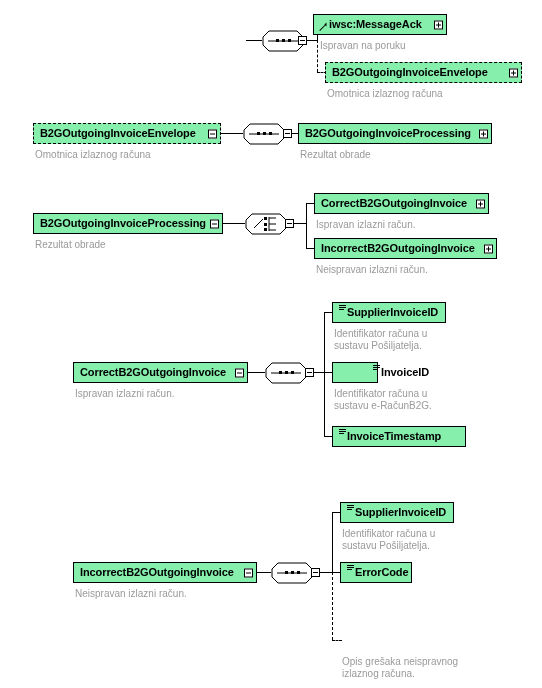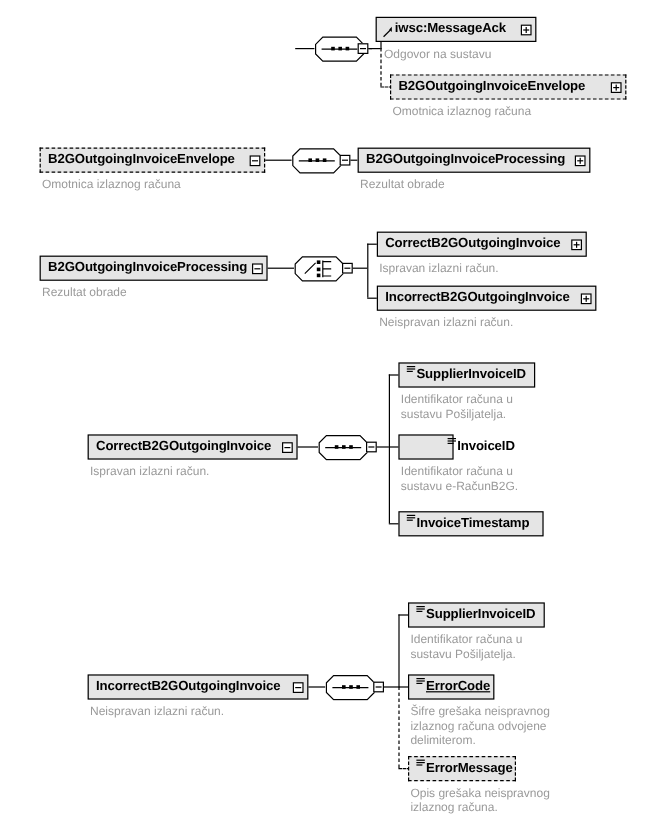--- a/index.html
+++ b/index.html
@@ -20,21 +20,21 @@
     position: absolute;
     left: 0; top: 0;
     width: 542px;
     height: 688px;
   }
 
   
   .node {
     position: absolute;
     box-sizing: border-box;
-    background: #e5e5e5;
+    background: #86efac;
     border: 1px solid #000000;
     height: 21px;
     display: flex;
     align-items: center;
     padding: 0 4px 0 6px;
     white-space: nowrap;
   }
   .node::after {
     content: "";
     position: absolute;
@@ -226,21 +226,21 @@
     <span class="ref-icon">
       <span class="shaft"></span>
         <span class="head"></span>
     </span>
     <span class="node-label">iwsc:MessageAck</span>
     <span class="toggle inside">
       <i class="bar-h"></i>
         <i class="bar-v"></i>
     </span>
   </div>
-  <div class="desc" style="left:320px; top:40px; width:180px;">Odgovor na sustavu</div>
+  <div class="desc" style="left:320px; top:40px; width:180px;">Ispravan na poruku</div>
 
   <div class="node optional" style="left:325px; top:62px; width:197px;">
     <span class="node-label">B2GOutgoingInvoiceEnvelope</span>
     <span class="toggle inside">
       <i class="bar-h"></i>
         <i class="bar-v"></i>
     </span>
   </div>
   <div class="desc" style="left:327px; top:88px; width:200px;">Omotnica izlaznog računa</div>
 
@@ -380,21 +380,21 @@
     <span class="el-icon">
       <i></i>
         <i></i>
         <i></i>
     </span>
     <span class="node-label">InvoiceID</span>
   </div>
   <div class="desc" style="left:334px; top:388px; width:190px;">Identifikator računa u
 sustavu e-RačunB2G.</div>
 
-  <div class="node" style="left:332px; top:426px; width:121px;">
+  <div class="node" style="left:332px; top:426px; width:134px;">
     <span class="el-icon">
       <i></i>
         <i></i>
         <i></i>
     </span>
     <span class="node-label">InvoiceTimestamp</span>
   </div>
 
   <div class="node" style="left:73px; top:562px; width:184px;">
     <span class="node-label">IncorrectB2GOutgoingInvoice</span>
@@ -433,36 +433,25 @@
     <span class="el-icon">
       <i></i>
         <i></i>
         <i></i>
     </span>
     <span class="node-label">SupplierInvoiceID</span>
   </div>
   <div class="desc" style="left:342px; top:528px; width:190px;">Identifikator računa u
 sustavu Pošiljatelja.</div>
 
-  <div class="node" style="left:340px; top:562px; width:72px;text-decoration:underline;">
+  <div class="node" style="left:340px; top:562px; width:72px;">
     <span class="el-icon">
       <i></i>
         <i></i>
         <i></i>
     </span>
     <span class="node-label">ErrorCode</span>
   </div>
-  <div class="desc" style="left:342px; top:588px; width:190px;">Šifre grešaka neispravnog
-izlaznog računa odvojene
-delimiterom.</div>
-
-  <div class="node optional" style="left:340px; top:630px; width:90px;">
-    <span class="el-icon">
-      <i></i>
-        <i></i>
-        <i></i>
-    </span>
-    <span class="node-label">ErrorMessage</span>
-  </div>
+
   <div class="desc" style="left:342px; top:656px; width:190px;">Opis grešaka neispravnog
 izlaznog računa.</div>
 
 </div>
 
 </body></html>

